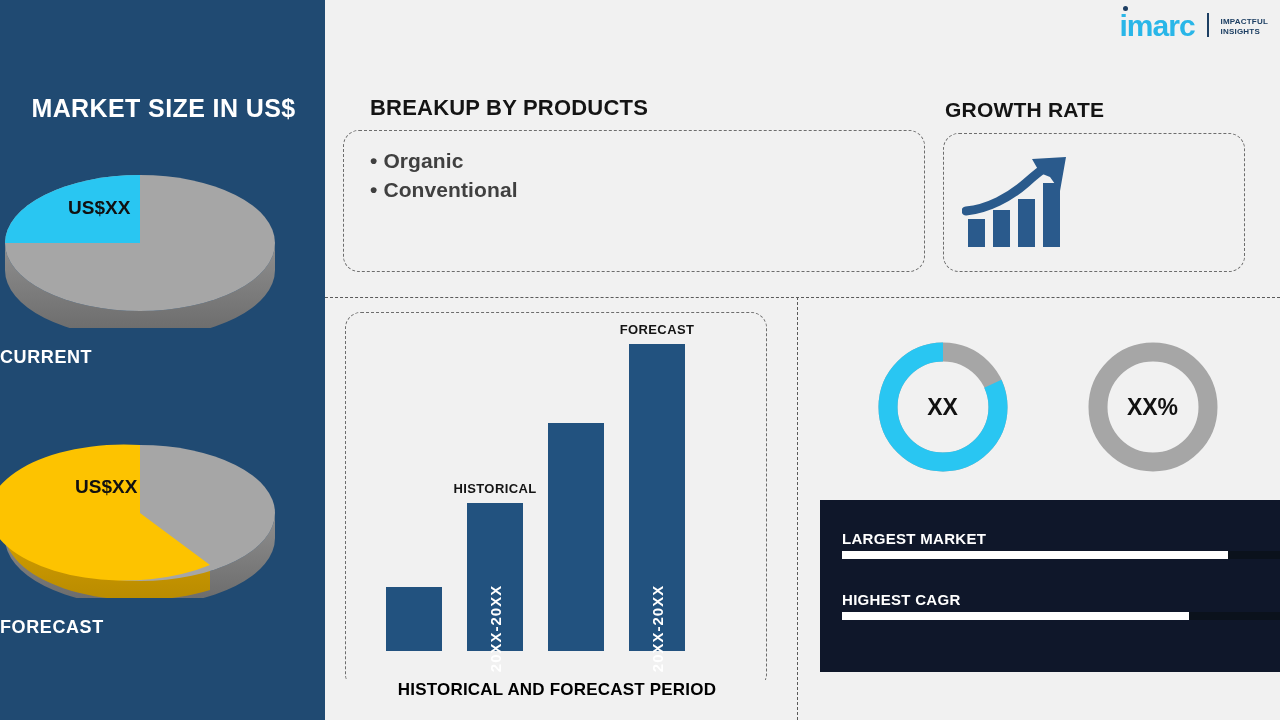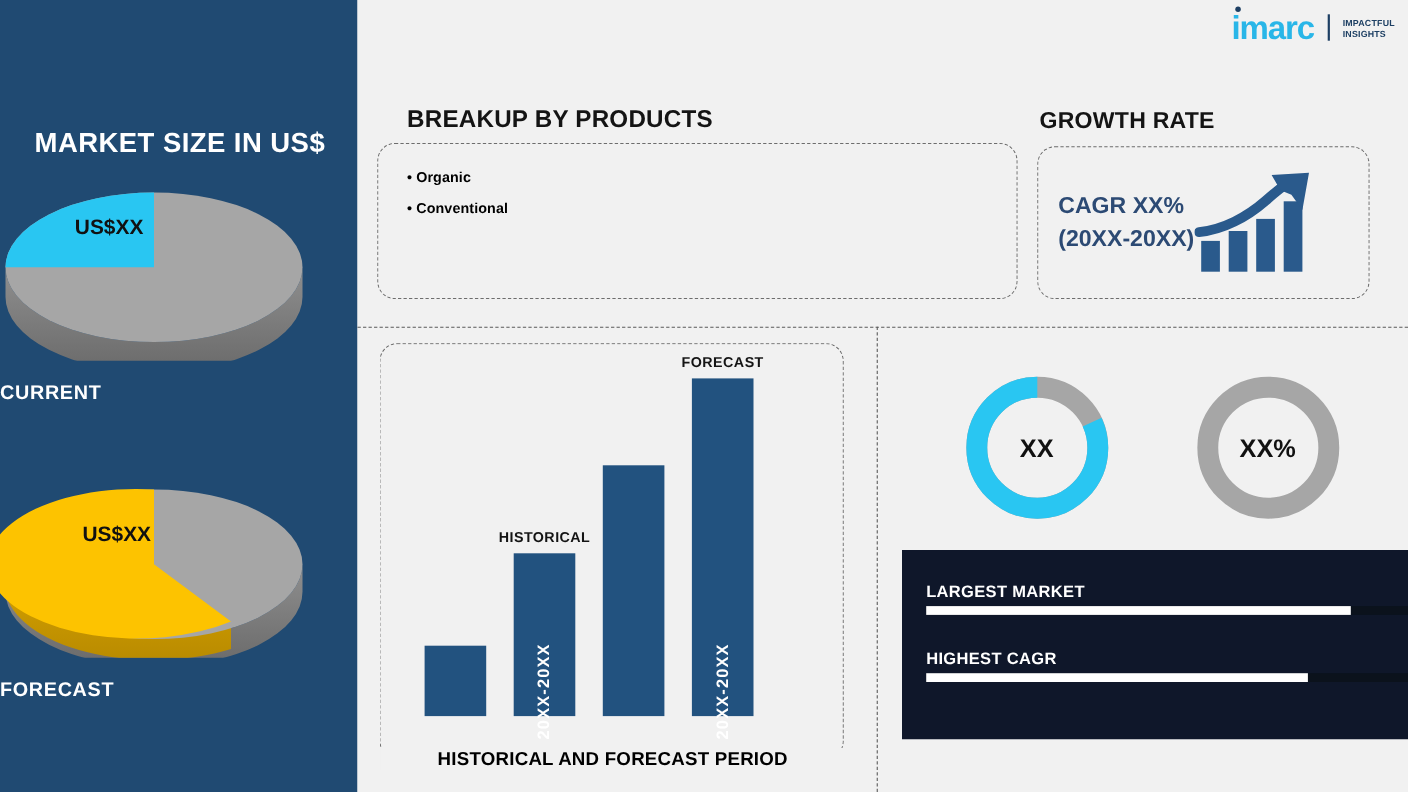--- a/index.html
+++ b/index.html
@@ -9,21 +9,21 @@
     background:#f1f1f1;
   }
   #root { position:relative; width:1280px; height:720px; }
 
   
   .left-panel{
     position:absolute; left:0; top:0; width:325px; height:720px;
     background:#204a72;
   }
   .left-title{
-    position:absolute; left:0; top:116px; width:327px;
+    position:absolute; left:0; top:94px; width:327px;
     text-align:center; color:#ffffff;
     font-size:25px; font-weight:bold; letter-spacing:.4px;
   }
   .pie-wrap{ position:absolute; left:0; width:325px; }
   .pie-wrap.current{ top:158px; }
   .pie-wrap.forecast{ top:428px; }
   .pie-stage{ position:relative; width:261px; height:175px; }
   .pie-caption{
     color:#ffffff; font-size:18px; font-weight:bold;
     letter-spacing:.6px; margin-top:14px;
@@ -73,21 +73,21 @@
   
   .dashed-box{
     position:absolute; border:1.4px dashed #6d6d6d; border-radius:16px;
     background:#f1f1f1;
   }
   #box-products{ left:18px; top:130px; width:582px; height:142px; }
   #box-growth{ left:618px; top:133px; width:302px; height:139px; }
 
   .bullets{ padding:15px 0 0 26px; }
   .bullet{
-    color:#000000; font-size:13px; font-weight:bold; line-height:29px;
+    color:#404040; font-size:21px; font-weight:bold; line-height:29px;
     letter-spacing:.1px;
   }
   .bullet::before{ content:"• "; }
 
   .growth-inner{
     display:flex; align-items:center; height:100%; padding-left:18px;
   }
   .cagr-text{ color:#2c4a74; font-size:21px; font-weight:bold; line-height:30px; }
 
   
@@ -220,24 +220,20 @@
     <div class="dashed-box" id="box-products">
       <div class="bullets">
         <div class="bullet">Organic</div>
         <div class="bullet">Conventional</div>
       </div>
     </div>
 
     <div class="sec-head" id="head-growth">GROWTH RATE</div>
     <div class="dashed-box" id="box-growth">
       <div class="growth-inner">
-        <div class="cagr-text">
-          <div>CAGR XX%</div>
-          <div>(20XX-20XX)</div>
-        </div>
         <svg width="108" height="96" viewBox="0 0 108 96">
           <rect x="6" y="64" width="17" height="28" fill="#2a5a8c"></rect>
           <rect x="31" y="55" width="17" height="37" fill="#2a5a8c"></rect>
           <rect x="56" y="44" width="17" height="48" fill="#2a5a8c"></rect>
           <rect x="81" y="28" width="17" height="64" fill="#2a5a8c"></rect>
           <path d="M4,56 C26,54 48,42 64,28 C74,19 82,13 88,9" stroke="#2a5a8c" stroke-width="9" fill="none" stroke-linecap="round"></path>
           <path d="M70,4 L104,2 L98,36 L88,22 L78,18 Z" fill="#2a5a8c"></path>
         </svg>
       </div>
     </div>

